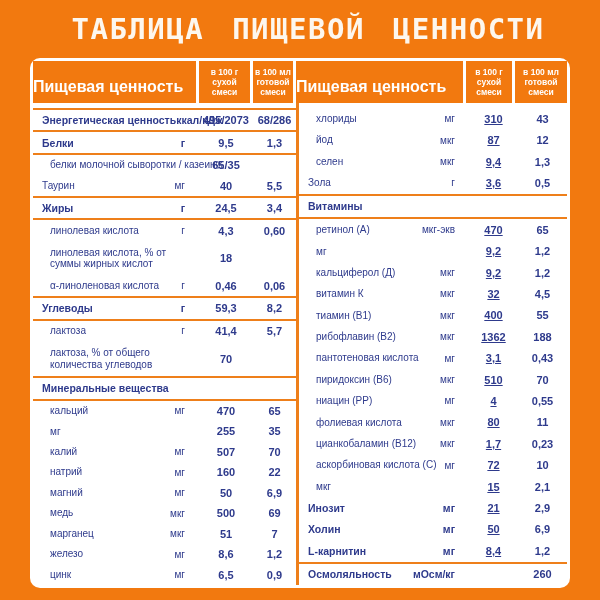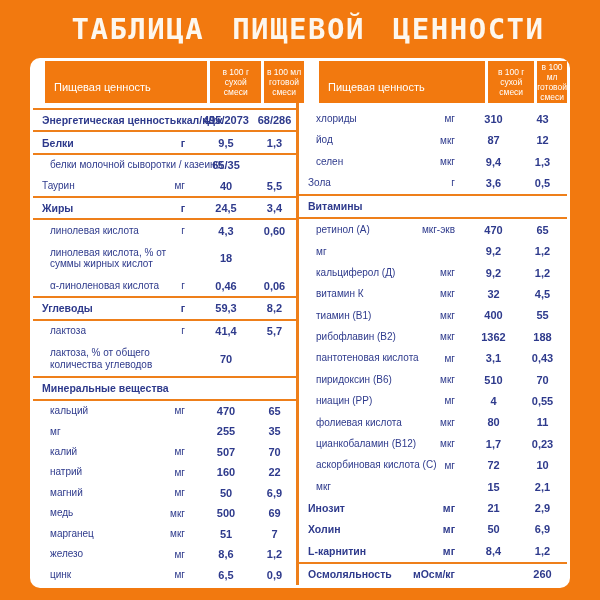--- a/index.html
+++ b/index.html
@@ -32,30 +32,29 @@
   }
   
   .thead{
     display:flex;
     height:42px;flex:0 0 42px;
   }
   .hcell{
     box-sizing:border-box;
     background:#f2790f;
     color:#ffffff;
-    font-weight:normal;
+    font-weight:bold;
     display:flex;align-items:center;justify-content:center;
     text-align:center;
   }
   .hcell.hname{
     justify-content:flex-start;
-    padding-left:9px;padding-top:9px;
-    font-size:11px;
+    padding-top:9px;
+    font-size:16px;
     border-right:3px solid #ffffff;
-    margin-left:12px;
   }
   .hcell.hsmall{
     font-size:8.5px;line-height:1.18;
     white-space:pre-line;
     border-right:3px solid #ffffff;
   }
   .hcell.last{border-right:none;}
   .w-lname{width:166px;}
   .w-ldry{width:54px;}
   .w-lready{width:43px;}
@@ -92,21 +91,21 @@
   .indent .cell.name{padding-left:17px;}
   .nm{flex:1;line-height:1.15;white-space:nowrap;}
   .tall .nm{white-space:normal;}
   .un{white-space:nowrap;padding-right:14px;}
   .cell.dry,.cell.ready{
     flex-shrink:0;text-align:center;
     font-weight:bold;font-size:11px;
   }
   .tbody.left  .cell.dry{width:54px;}
   .tbody.left  .cell.ready{width:43px;}
-  .tbody.right .cell.dry{width:49px;}
+  .tbody.right .cell.dry{width:49px;text-decoration:underline;}
   .tbody.right .cell.ready{width:49px;}
 </style>
 </head>
 <body>
 
 <div class="page">
 
   <div class="title">ТАБЛИЦА ПИЩЕВОЙ ЦЕННОСТИ</div>
 
   <div class="table">

